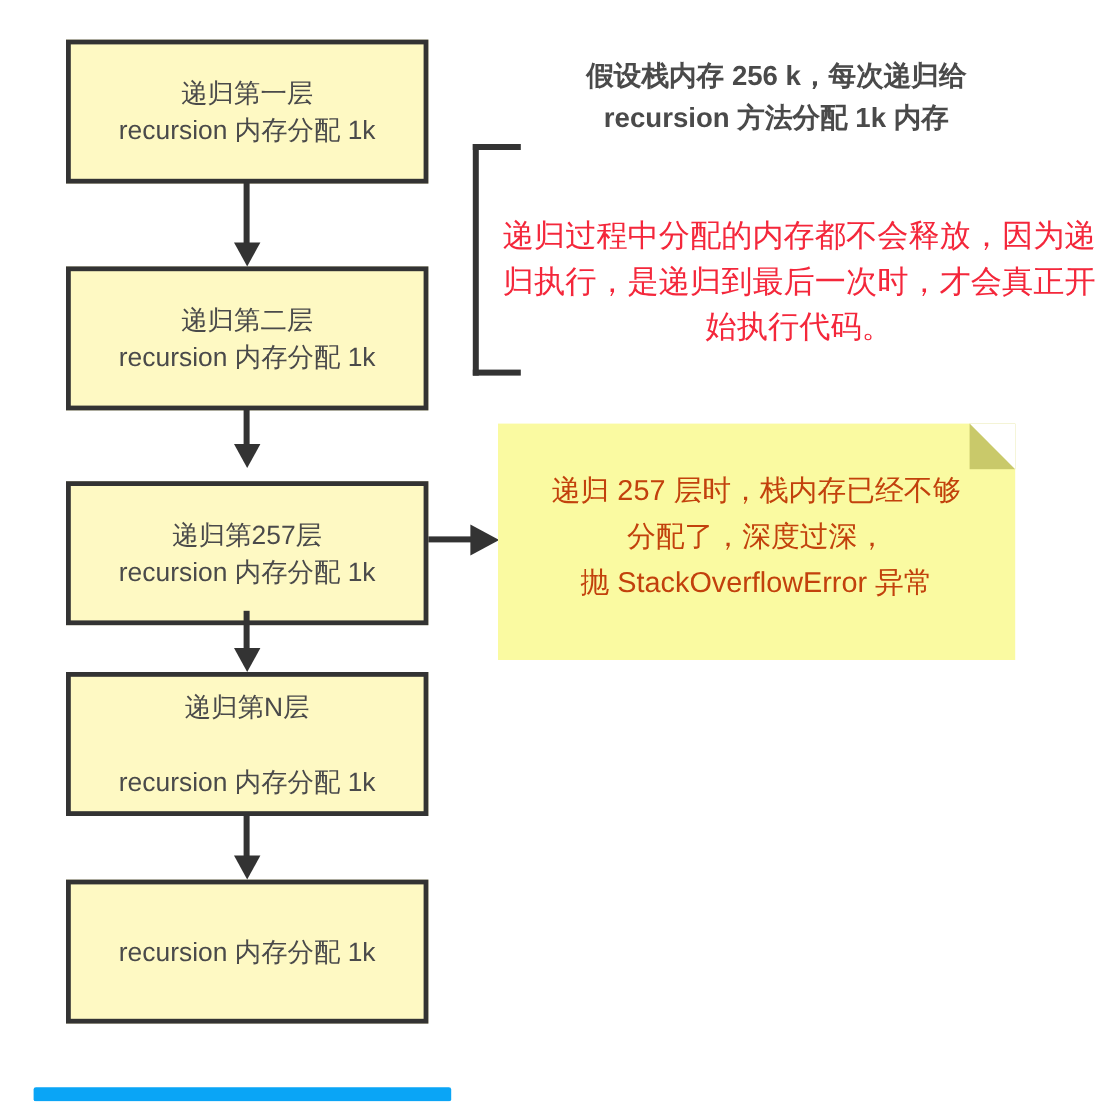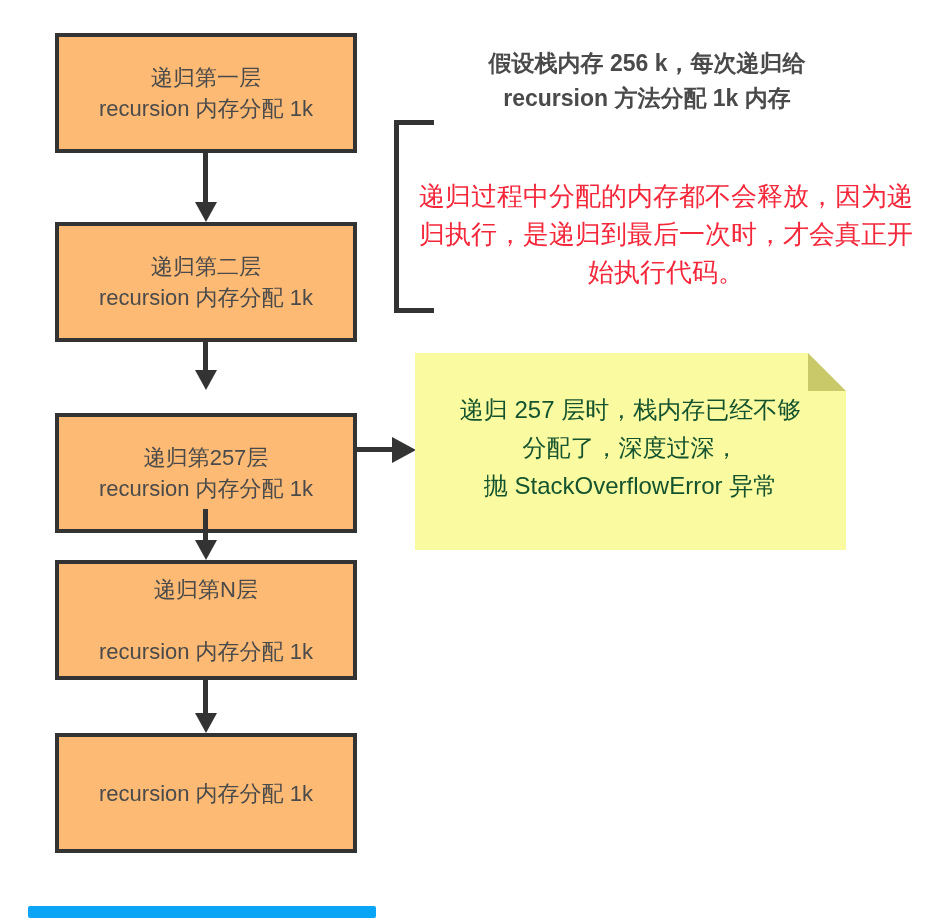--- a/index.html
+++ b/index.html
@@ -13,33 +13,33 @@
   }
 
   
   .flow-box {
     position: absolute;
     left: 55px;
     width: 302px;
     height: 120px;
     box-sizing: border-box;
     border: 4px solid #333333;
-    background: #fdba74;
+    background: #fef9c3;
     display: flex;
     flex-direction: column;
     align-items: center;
     justify-content: center;
     color: #4a4a4a;
     font-size: 22px;
     line-height: 31px;
     text-align: center;
   }
   .box-1 { top: 33px; }
   .box-2 { top: 222px; }
-  .box-3 { top: 413px; }
+  .box-3 { top: 401px; }
   .box-4 { top: 560px; gap: 31px; }
   .box-5 { top: 733px; }
 
   
   .v-line {
     position: absolute;
     left: 203px;
     width: 5px;
     background: #333333;
   }
@@ -122,21 +122,21 @@
     width: 0; height: 0;
     border-style: solid;
     border-width: 0 38px 38px 0;
     border-color: #c9c96a #ffffff;
   }
   .sticky-text {
     position: absolute;
     left: 0; top: 38px;
     width: 100%;
     text-align: center;
-    color: #14532d;
+    color: #c2410c;
     font-size: 24px;
     line-height: 38px;
     white-space: pre-line;
   }
 
   
   .h-scrollbar {
     position: absolute;
     left: 28px; top: 906px;
     width: 348px; height: 12px;

